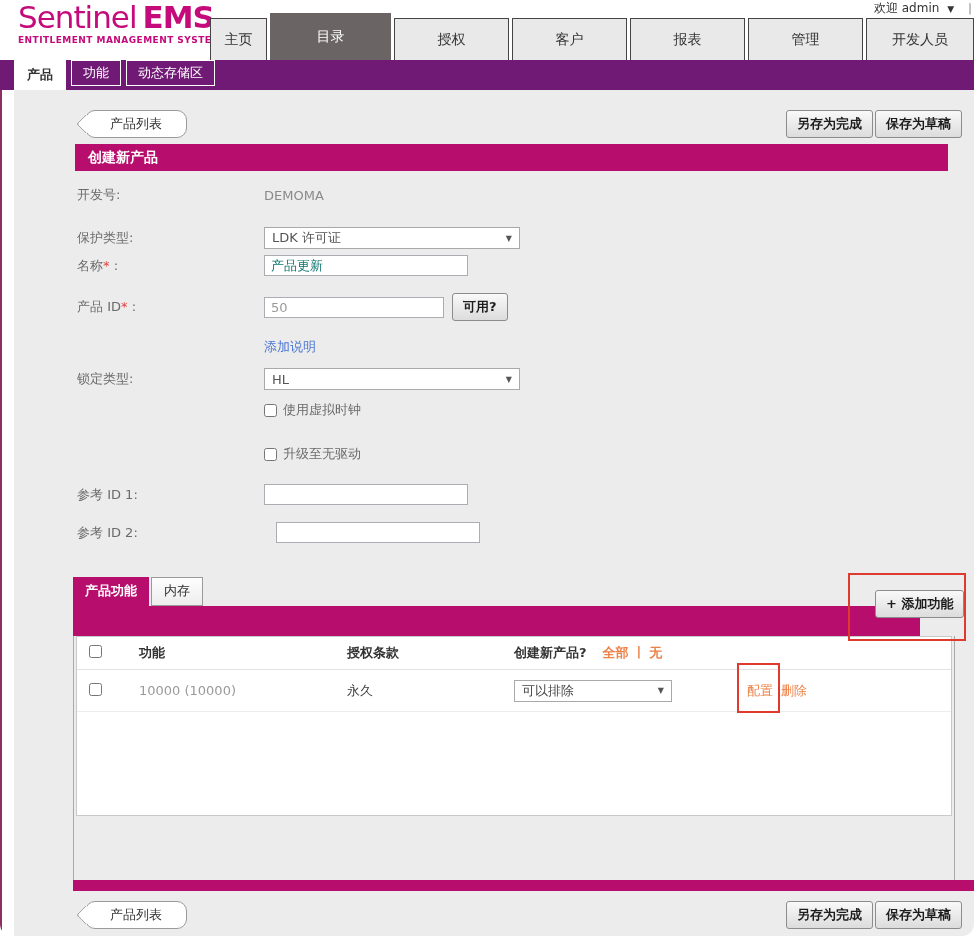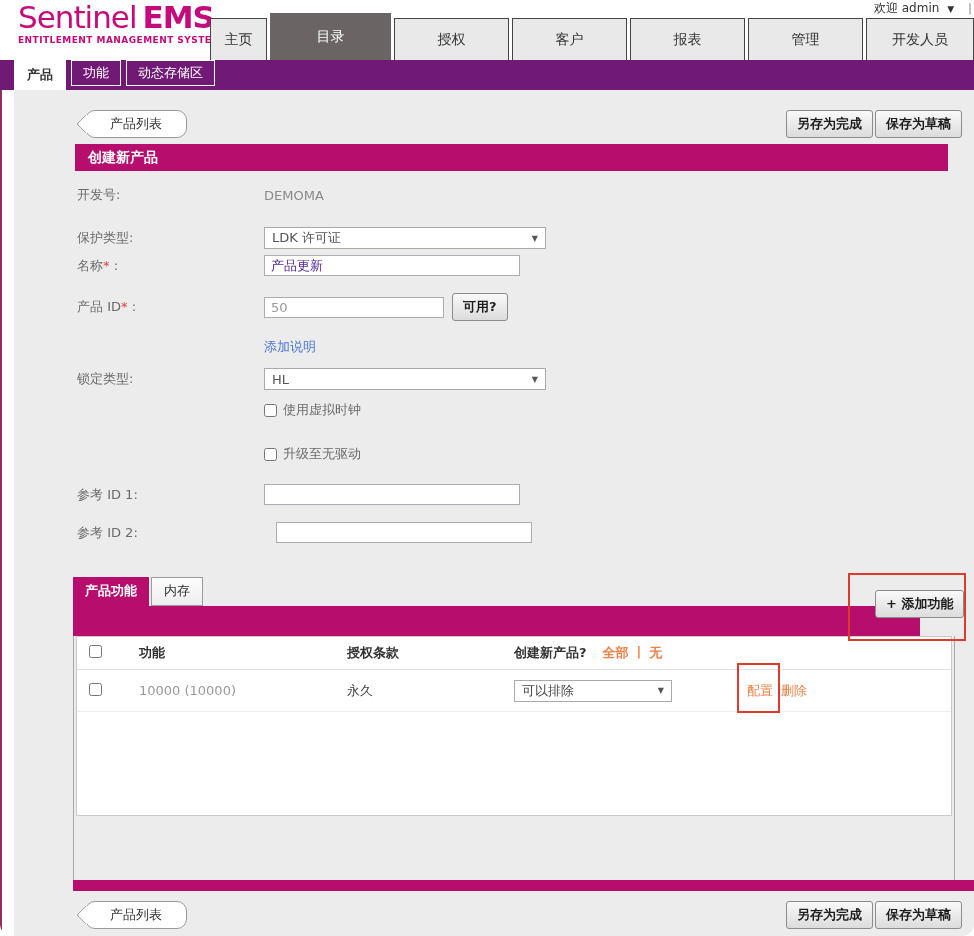--- a/index.html
+++ b/index.html
@@ -51,24 +51,24 @@
 
   .title-bar { margin:6px 12px 0 61px; height:27px; line-height:27px; background:#b70e6d; color:#fff;
                font-size:14px; font-weight:bold; padding-left:13px; width:873px; }
 
   
   .form { padding-left:38px; }
   .frow { display:flex; align-items:center; }
   .flabel { margin-left:25px; width:187px; font-size:13px; color:#6b6b6b; flex:none; }
   .req { color:#e04343; }
   .static-val { font-size:13px; color:#8a8a8a; }
-  .sel { width:282px; height:22px; border:1px solid #a9a9a9; background:#fff; display:flex;
+  .sel { width:256px; height:22px; border:1px solid #a9a9a9; background:#fff; display:flex;
          align-items:center; justify-content:space-between; padding:0 7px; font-size:13px; color:#555; cursor:pointer; }
   .sel .caret { font-size:8px; color:#555; }
-  .tinput { width:256px; height:21px; border:1px solid #abadb3; font-size:13px; color:#4c1d95; padding:0 6px;
+  .tinput { width:204px; height:21px; border:1px solid #abadb3; font-size:13px; color:#0f766e; padding:0 6px;
             font-family:"DejaVu Sans","Liberation Sans",sans-serif; }
   .tinput.short { width:180px; color:#999; }
   .link { font-size:13px; color:#4a76d4; cursor:pointer; text-decoration:none; }
   .chk-row { margin-left:212px; display:flex; align-items:center; gap:6px; font-size:13px; color:#6b6b6b; }
   .chk { width:13px; height:13px; accent-color:#fff; }
 
   .r1{margin-top:14px;height:20px;} .r2{margin-top:22px;} .r3{margin-top:6px;}
   .r4{margin-top:17px;} .r5{margin-top:18px;height:16px;} .r6{margin-top:13px;}
   .r7{margin-top:28px;height:16px;} .r8{margin-top:12px;height:16px;}
   .r9{margin-top:22px;} .r10{margin-top:17px;gap:12px;}

